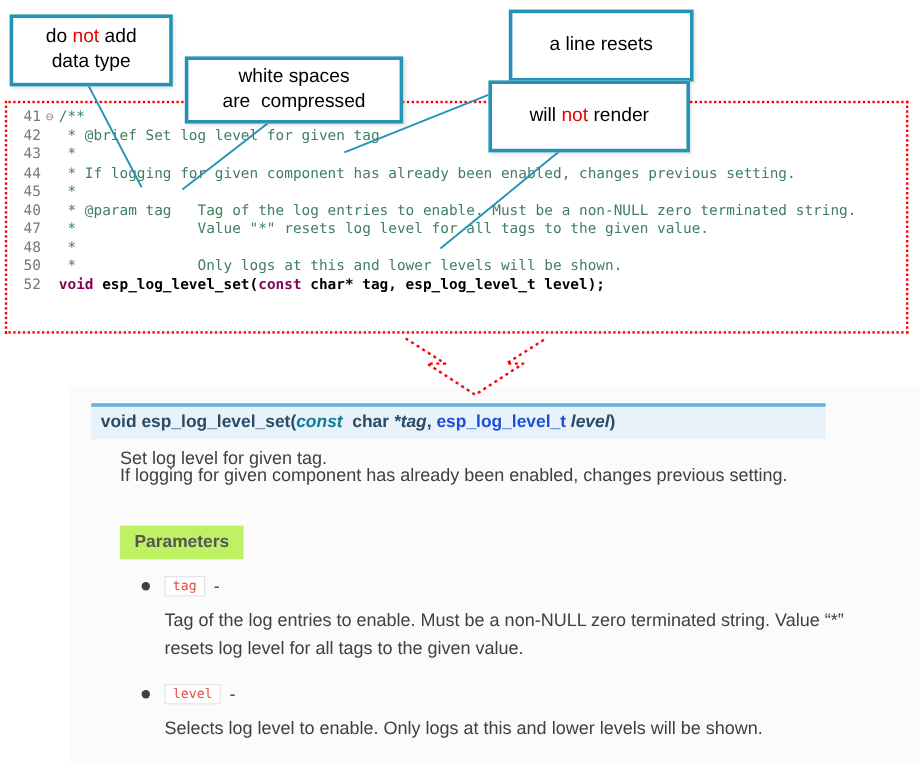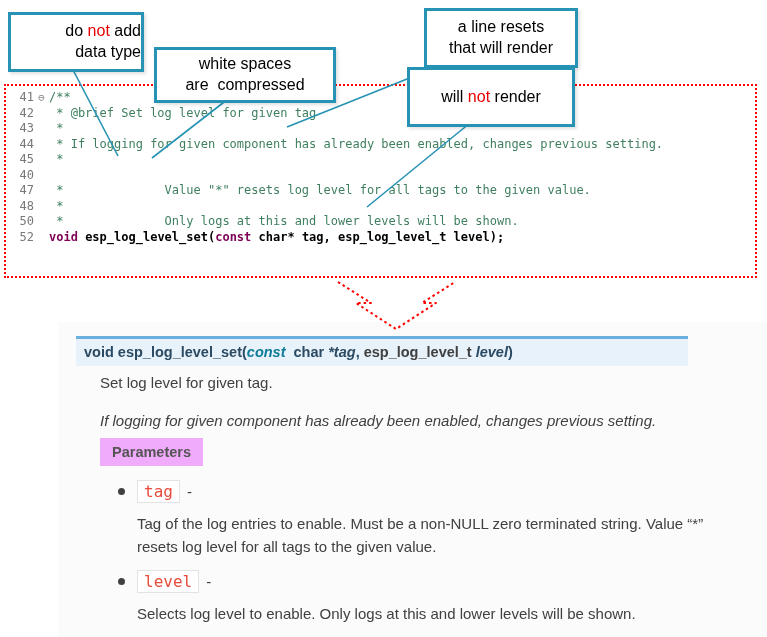--- a/index.html
+++ b/index.html
@@ -6,21 +6,21 @@
   .canvas{position:relative;width:767px;height:637px;background:#ffffff;overflow:hidden;
           font-family:"Liberation Sans",sans-serif;color:#000;}
 
   
   .callout{position:absolute;background:#fff;border:3px solid #2793b4;z-index:6;
            display:flex;flex-direction:column;align-items:center;justify-content:center;
            text-align:center;font-size:16px;line-height:1.3;color:#000;
            box-shadow:2px 2px 3px rgba(0,0,0,0.12);}
   .callout .cl{white-space:pre;}
   .red{color:#e80000;}
-  #c1{left:8px;top:12px;width:130px;height:54px;align-items:flex-end;}
+  #c1{left:8px;top:12px;width:130px;height:54px;}
   #c2{left:154px;top:47px;width:176px;height:50px;}
   #c3{left:424px;top:8px;width:148px;height:54px;}
   #c4{left:407px;top:67px;width:162px;height:54px;}
 
   .connectors{position:absolute;left:0;top:0;z-index:5;pointer-events:none;}
   .arrow-svg{position:absolute;left:0;top:0;z-index:2;pointer-events:none;}
 
   
   #editor{position:absolute;left:4px;top:84px;width:753px;height:194px;box-sizing:border-box;
           border:2px dotted #ff0000;background:#fff;padding:4px 0 0 4px;z-index:1;
@@ -32,33 +32,33 @@
   .ct.code{color:#000;font-weight:600;}
   .kw{color:#7f0055;font-weight:700;}
 
   
   #doc{position:absolute;left:58px;top:322px;width:709px;height:315px;background:#fbfbfb;
        z-index:1;color:#404040;font-size:15px;}
   .sig{position:absolute;left:18px;top:14px;width:612px;height:30px;box-sizing:border-box;
        background:#e7f2fa;border-top:3px solid #6ab0de;line-height:26px;padding-left:8px;
        font-size:14.5px;font-weight:bold;color:#2b4a63;white-space:pre;}
   .s-kw{color:#0e7c99;font-style:italic;}
-  .s-type{color:#404040;}
+  .s-type{color:#1d4ed8;}
   .s-param{font-style:italic;}
   .docp{position:absolute;left:42px;line-height:1.5;}
   #p1{top:50px;}
-  #p2{top:88px;font-style:italic;}
-  #params-label{position:absolute;left:42px;top:116px;background:#f0abfc;color:#555;
+  #p2{top:64px;}
+  #params-label{position:absolute;left:42px;top:116px;background:#bef264;color:#555;
                 font-weight:bold;font-size:14.5px;padding:6px 12px;}
   .param-item{position:absolute;left:60px;width:625px;}
   #item1{top:158px;}
   #item2{top:248px;}
   .pi-head{display:flex;align-items:center;}
   .dot{width:7px;height:7px;border-radius:50%;background:#404040;margin-right:12px;flex:none;}
-  .chip{font-family:"DejaVu Sans Mono","Liberation Mono",monospace;font-size:16px;
+  .chip{font-family:"DejaVu Sans Mono","Liberation Mono",monospace;font-size:11px;
         color:#e74c3c;background:#fff;border:1px solid #e1e4e5;padding:1px 6px;margin-right:3px;}
   .dash{white-space:pre;}
   .pi-desc{margin:9px 0 0 19px;width:600px;line-height:1.55;}
 </style>
 </head>
 <body>
 
 <div class="canvas">
 
   <div class="callout" id="c1">
@@ -66,21 +66,20 @@
     <div class="cl">data type</div>
   </div>
 
   <div class="callout" id="c2">
     <div class="cl">white spaces</div>
     <div class="cl">are  compressed</div>
   </div>
 
   <div class="callout" id="c3">
     <div class="cl">a line resets</div>
-    <div class="cl">that will render</div>
   </div>
 
   <div class="callout" id="c4">
     <div><span class="cl">will </span><span class="cl red">not</span><span class="cl"> render</span></div>
   </div>
 
   <svg class="connectors" width="767" height="637">
     <line x1="72" y1="68" x2="118" y2="156" stroke="#2793b4" stroke-width="1.6"></line>
     <line x1="228" y1="99" x2="152" y2="158" stroke="#2793b4" stroke-width="1.6"></line>
     <line x1="447" y1="63" x2="287" y2="127" stroke="#2793b4" stroke-width="1.6"></line>
@@ -109,20 +108,21 @@
         <span class="ct"> * If logging for given component has already been enabled, changes previous setting.</span>
     </div>
     <div class="code-line">
       <span class="ln">45</span>
         <span class="fold"></span>
         <span class="ct"> *</span>
     </div>
     <div class="code-line">
       <span class="ln">40</span>
         <span class="fold"></span>
+        <span class="ct"> * @param tag   Tag of the log entries to enable. Must be a non-NULL zero terminated string.</span>
     </div>
     <div class="code-line">
       <span class="ln">47</span>
         <span class="fold"></span>
         <span class="ct"> *              Value "*" resets log level for all tags to the given value.</span>
     </div>
     <div class="code-line">
       <span class="ln">48</span>
         <span class="fold"></span>
         <span class="ct"> *</span>

